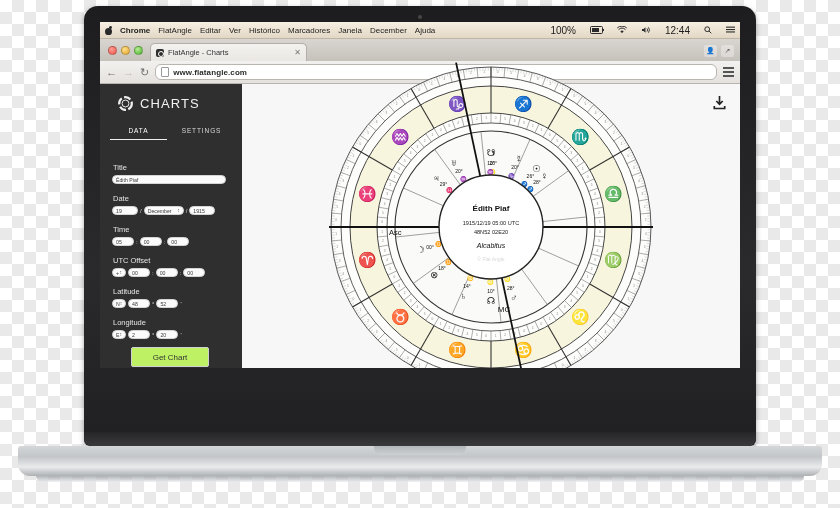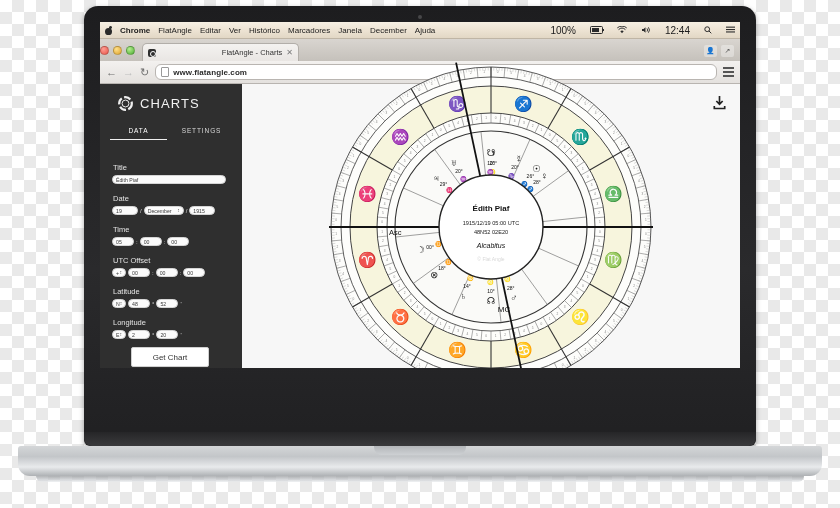--- a/index.html
+++ b/index.html
@@ -115,23 +115,22 @@
   
   .chrome-win {
     background: #d6d2cd;
     height: calc(100% - 16px);
     display: flex; flex-direction: column;
   }
   .tabstrip {
     height: 22px;
     background: linear-gradient(180deg,#d9d5d0,#c5c1bb);
     display: flex; align-items: flex-end;
-    padding-left: 0;
+    padding-left: 8px;
     position: relative;
-    text-align: right;
   }
   .traffic {
     display: flex; gap: 4px; align-items: center;
     padding-bottom: 6px; margin-right: 7px;
   }
   .tl { width: 7px; height: 7px; border-radius: 50%; border: .5px solid rgba(0,0,0,.22); }
   .tl.red { background: radial-gradient(circle at 35% 30%, #ff9d93, #e8564a); }
   .tl.yellow { background: radial-gradient(circle at 35% 30%, #ffe08a, #e0a42c); }
   .tl.green { background: radial-gradient(circle at 35% 30%, #b5ef8f, #4fae35); }
   .tab {
@@ -252,21 +251,21 @@
   .inp.w-month { width: 40px; justify-content: space-between; }
   .inp.w-year { width: 26px; }
   .inp.w-t { width: 22px; }
   .inp.w-sel { width: 14px; justify-content: space-between; }
   .inp.w-n { width: 22px; }
   .sep { font-size: 6px; color: #dcdcdc; }
   .stepper { font-size: 5px; color: #666; line-height: 1; }
 
   .btn-wrap { margin-top: auto; padding: 0 12px 26px 12px; display:flex; justify-content:center;}
   .get-chart-btn {
-    background: #ffffff; border: 1px solid #d0d0d0;
+    background: #bef264; border: 1px solid #d0d0d0;
     border-radius: 2px;
     width: 76px; height: 18px;
     font-size: 8px; color: #333;
     display: flex; align-items: center; justify-content: center;
   }
 
   .content {
     flex: 1; background: #f7f7f7; position: relative;
     display: flex; align-items: center; justify-content: center;
     min-width: 0;

